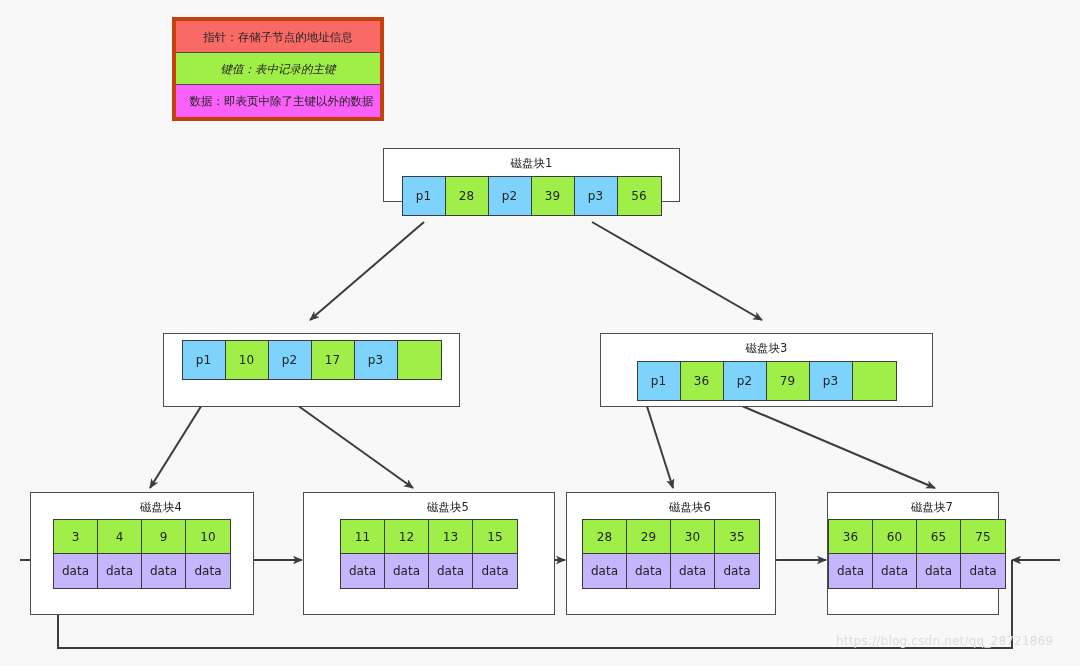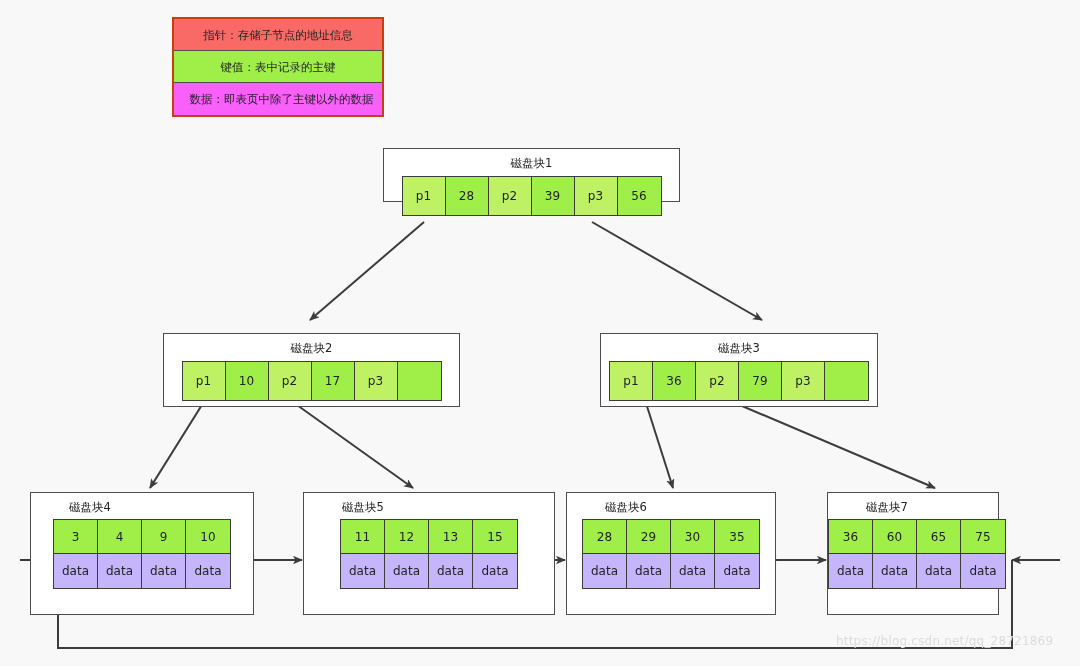--- a/index.html
+++ b/index.html
@@ -10,62 +10,62 @@
     font-family: "DejaVu Sans", "Liberation Sans", sans-serif;
     position: relative;
     overflow: hidden;
   }
   #canvas { position: absolute; inset: 0; width: 1080px; height: 666px; }
   #svg-layer { position: absolute; left: 0; top: 0; width: 1080px; height: 666px; pointer-events: none; }
 
   
   .legend {
     position: absolute; left: 172px; top: 17px;
-    width: 212px; border: 2px solid #c2410c;
+    width: 212px; border: 4px solid #c2410c;
     background: #fde047;
   }
   .legend-row {
     height: 32px; line-height: 32px;
     border-bottom: 1px solid #4d4d4d;
     text-align: center; font-size: 11.5px; color: #232323;
     white-space: nowrap;
   }
   .legend-row:last-child { border-bottom: none; }
   .lg-pointer { background: #f96a66; }
-  .lg-key     { background: #a0ef48; }
+  .lg-key     { background: #a0ef48; font-style: italic; }
   .lg-data    { background: #f95ff9; padding-left: 7px; }
 
   
   .node {
     position: absolute;
     border: 1px solid #4d4d4d;
     background: #fff;
   }
   .node-title {
     font-size: 11.5px; color: #232323;
     text-align: center; padding-top: 7px;
     line-height: 14px;
   }
-  .node-title.left { text-align: left; padding-left: 38px; }
+  .node-title.left { text-align: center; padding-left: 38px; }
 
   
   .cells {
     display: flex;
     margin: 6px auto 0 auto;
     border: 1px solid #3c3c3c;
     width: max-content;
   }
   .cell {
     width: 43px; height: 38px;
     display: flex; align-items: center; justify-content: center;
     font-size: 12px; color: #232323;
     border-right: 1px solid #3c3c3c;
   }
   .cell:last-child { border-right: none; }
-  .cell.ptr { background: #bef264; }
+  .cell.ptr { background: #7dd3fc; }
   .cell.key { background: #a0ef48; }
 
   
   .leaf-grid {
     margin: 5px auto 0 auto;
     border: 1px solid #3c3c3c;
     width: max-content;
   }
   .leaf-row { display: flex; }
   .leaf-row.keys .lc { border-bottom: 1px solid #3c3c3c; }
@@ -140,32 +140,31 @@
       <div class="cell ptr">p1</div>
       <div class="cell key">28</div>
       <div class="cell ptr">p2</div>
       <div class="cell key">39</div>
       <div class="cell ptr">p3</div>
       <div class="cell key">56</div>
     </div>
   </div>
 
   <div class="node" style="left:163px; top:333px; width:297px; height:74px;">
-    <div class="node-title">磁盘块2</div>
     <div class="cells">
       <div class="cell ptr">p1</div>
       <div class="cell key">10</div>
       <div class="cell ptr">p2</div>
       <div class="cell key">17</div>
       <div class="cell ptr">p3</div>
       <div class="cell key"></div>
     </div>
   </div>
 
-  <div class="node" style="left:600px; top:333px; width:278px; height:74px;">
+  <div class="node" style="left:600px; top:333px; width:333px; height:74px;">
     <div class="node-title">磁盘块3</div>
     <div class="cells">
       <div class="cell ptr">p1</div>
       <div class="cell key">36</div>
       <div class="cell ptr">p2</div>
       <div class="cell key">79</div>
       <div class="cell ptr">p3</div>
       <div class="cell key"></div>
     </div>
   </div>

